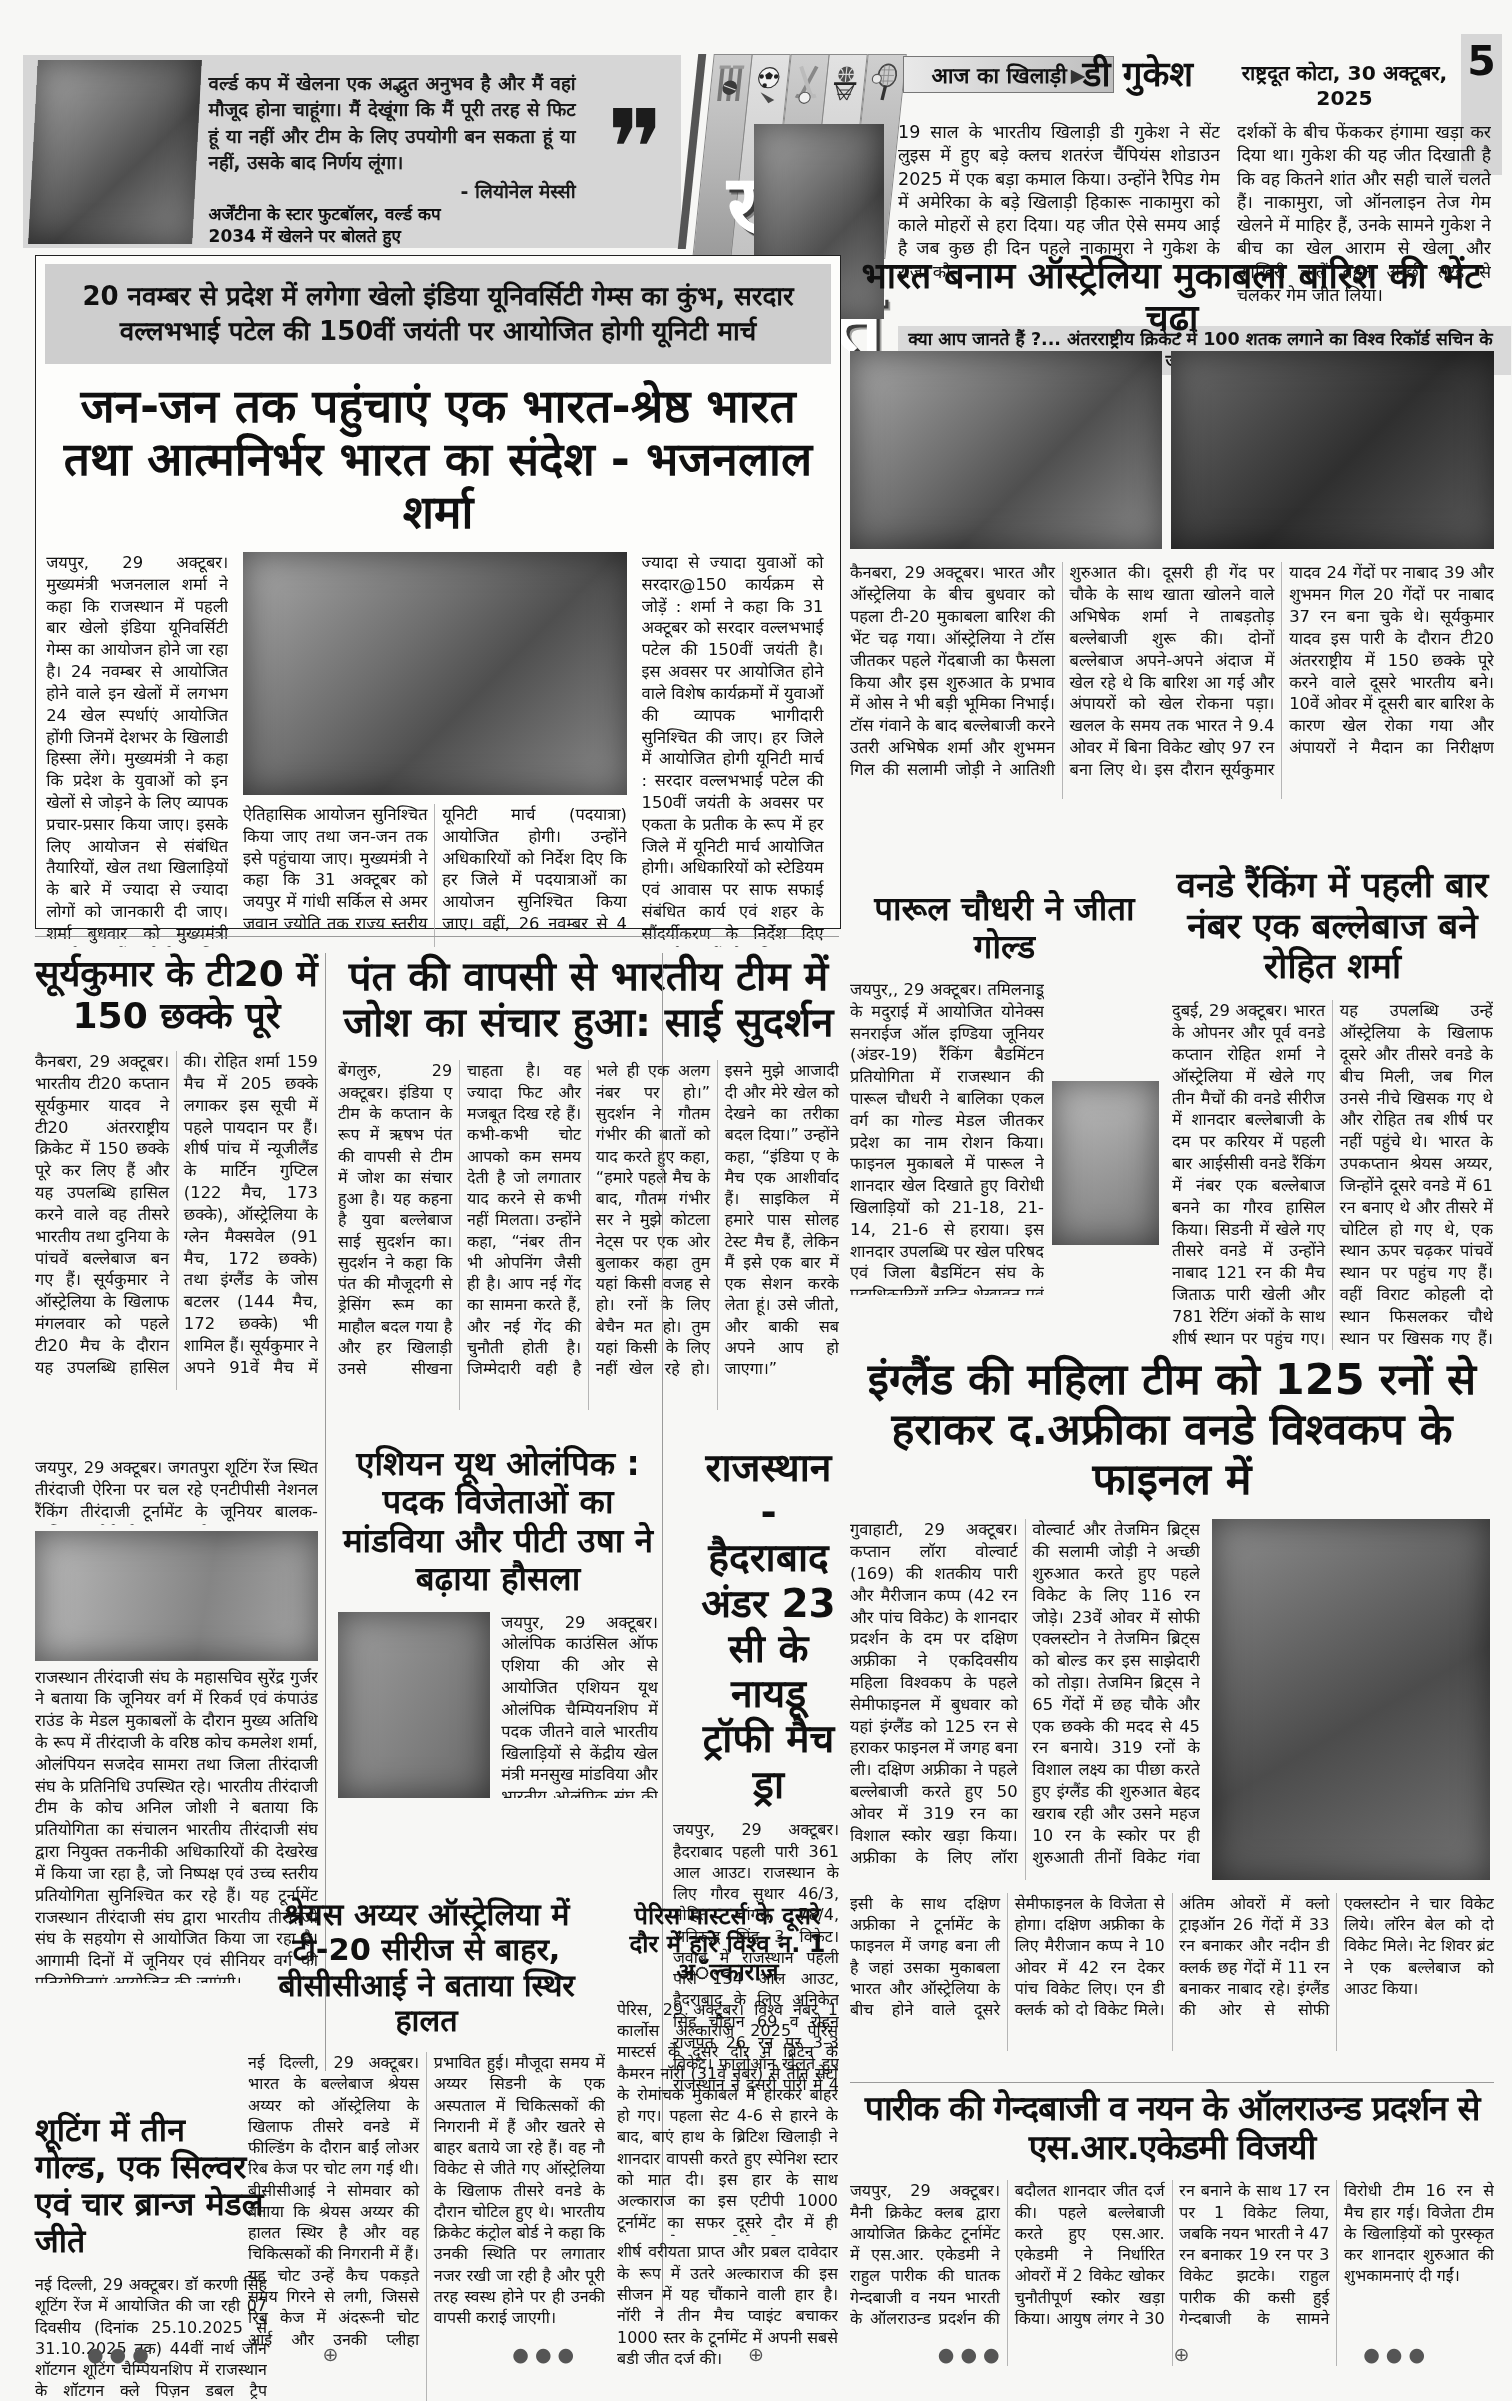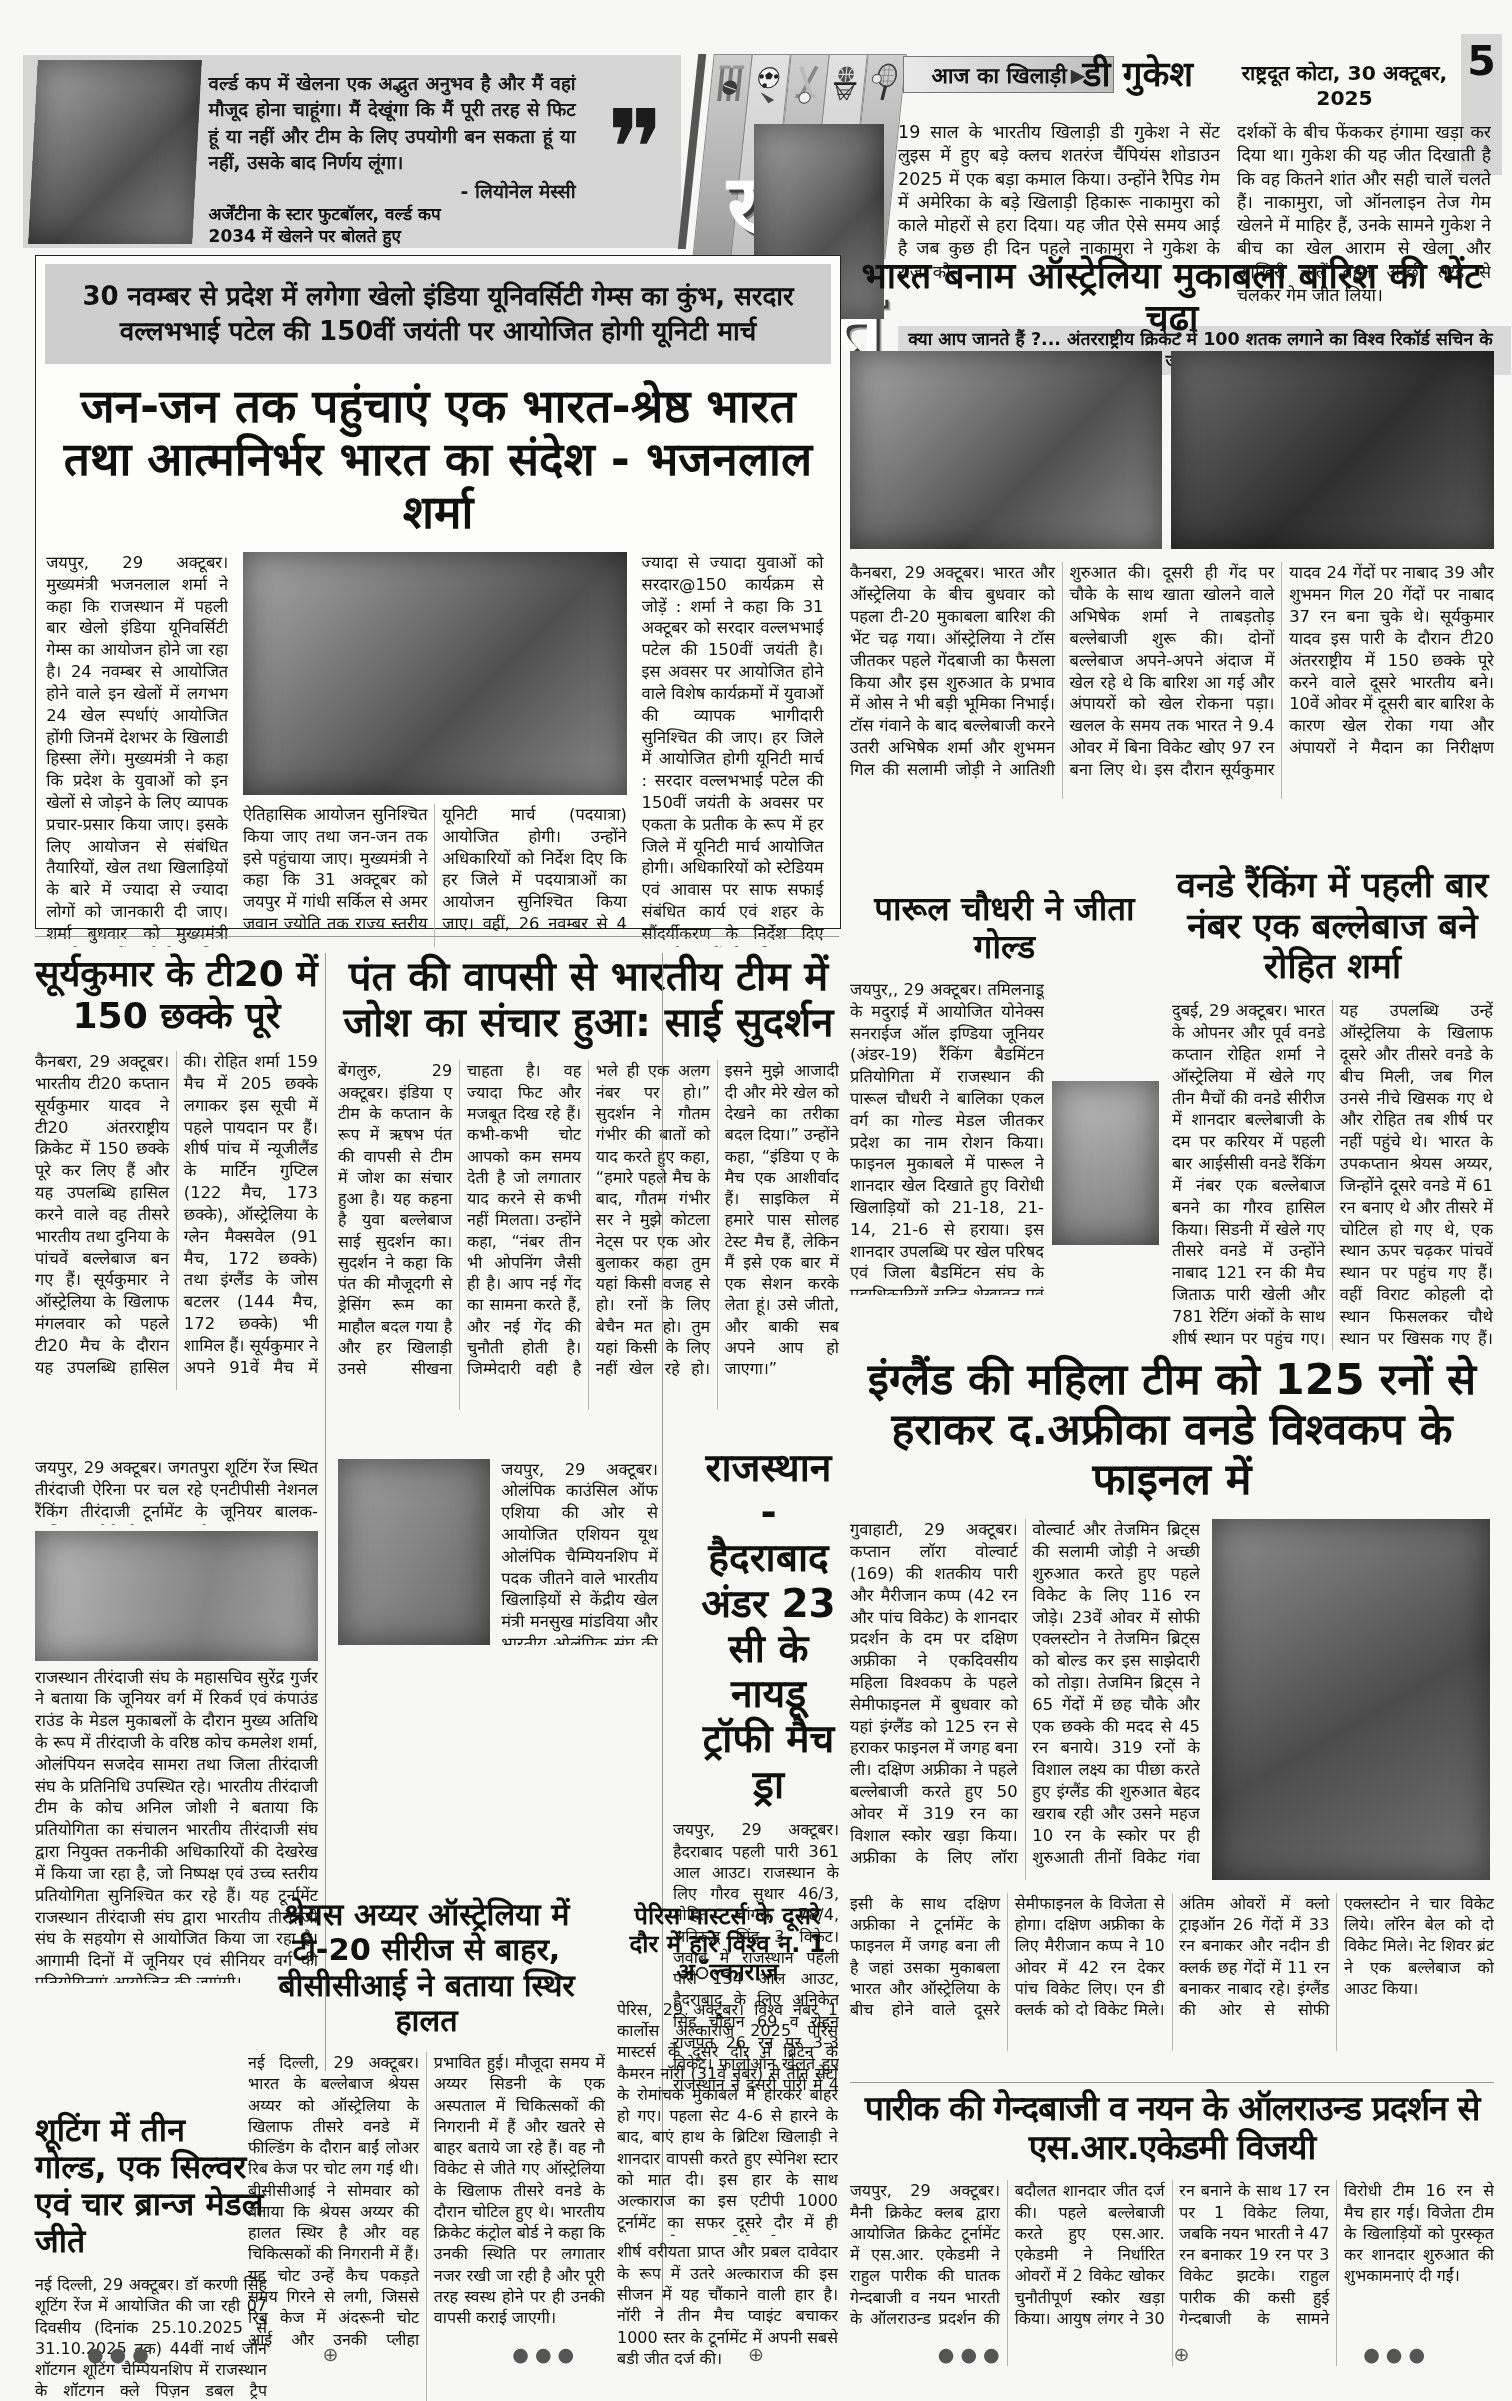--- a/index.html
+++ b/index.html
@@ -115,21 +115,21 @@
   <div style="font-weight:700;font-size:41px;text-align:center;margin-top:3.4px;">5</div>
 </div>
 <div class="abs photo" style="left:754px;top:124px;width:130px;height:195px;"></div>
 <div class="abs body-txt" style="left:898px;top:121px;width:322px;height:198px;font-size:17.5px;">19 साल के भारतीय खिलाड़ी डी गुकेश ने सेंट लुइस में हुए बड़े क्लच शतरंज चैंपियंस शोडाउन 2025 में एक बड़ा कमाल किया। उन्होंने रैपिड गेम में अमेरिका के बड़े खिलाड़ी हिकारू नाकामुरा को काले मोहरों से हरा दिया। यह जीत ऐसे समय आई है जब कुछ ही दिन पहले नाकामुरा ने गुकेश के राजा को</div>
 <div class="abs body-txt" style="left:1237px;top:121px;width:254px;height:198px;font-size:17.5px;">दर्शकों के बीच फेंककर हंगामा खड़ा कर दिया था। गुकेश की यह जीत दिखाती है कि वह कितने शांत और सही चालें चलते हैं। नाकामुरा, जो ऑनलाइन तेज गेम खेलने में माहिर हैं, उनके सामने गुकेश ने बीच का खेल आराम से खेला और आखिरी चालें बहुत अच्छी तरह से चलकर गेम जीत लिया।</div>
 <div class="abs" style="left:898px;top:326px;width:593px;height:49px;background:#d9d9d9;display:flex;align-items:center;padding:0 10.2px;">
   <span style="font-weight:700;font-size:17.5px;line-height:1.25;">क्या आप जानते हैं ?... अंतरराष्ट्रीय क्रिकेट में 100 शतक लगाने का विश्व रिकॉर्ड सचिन के नाम है, जिसे तोड़ना बहुत मुश्किल माना जाता है।</span>
 </div>
 
 <div class="abs boxed" style="left:35px;top:255px;width:804px;height:672px;background:#fdfdfb;">
-  <div class="kicker" style="margin:8px 9px 0 9px;">30 नवम्बर से प्रदेश में लगेगा खेलो इंडिया यूनिवर्सिटी गेम्स का कुंभ, सरदार वल्लभभाई पटेल की 150वीं जयंती पर आयोजित होगी यूनिटी मार्च</div>
+  <div class="kicker" style="margin:8px 9px 0 9px;">20 नवम्बर से प्रदेश में लगेगा खेलो इंडिया यूनिवर्सिटी गेम्स का कुंभ, सरदार वल्लभभाई पटेल की 150वीं जयंती पर आयोजित होगी यूनिटी मार्च</div>
   <div class="hl" style="font-size:46px;margin:16px 5.6px 12.4px 5.6px;">जन-जन तक पहुंचाएं एक भारत-श्रेष्ठ भारत तथा आत्मनिर्भर भारत का संदेश - भजनलाल शर्मा</div>
   <div style="display:flex;gap:14.7px;padding:0 10.2px;">
     <div class="body-txt" style="width:182px;height:395px;flex:none;">जयपुर, 29 अक्टूबर। मुख्यमंत्री भजनलाल शर्मा ने कहा कि राजस्थान में पहली बार खेलो इंडिया यूनिवर्सिटी गेम्स का आयोजन होने जा रहा है। 24 नवम्बर से आयोजित होने वाले इन खेलों में लगभग 24 खेल स्पर्धाएं आयोजित होंगी जिनमें देशभर के खिलाडी हिस्सा लेंगे। मुख्यमंत्री ने कहा कि प्रदेश के युवाओं को इन खेलों से जोड़ने के लिए व्यापक प्रचार-प्रसार किया जाए। इसके लिए आयोजन से संबंधित तैयारियों, खेल तथा खिलाड़ियों के बारे में ज्यादा से ज्यादा लोगों को जानकारी दी जाए। शर्मा बुधवार को मुख्यमंत्री कार्यालय में खेलो इंडिया यूनिवर्सिटी गेम्स एवं सरदार वल्लभभाई पटेल की 150वीं जयंती पर आयोजित होने वाले कार्यक्रमों की तैयारियों की समीक्षा बैठक को संबोधित कर रहे थे।</div>
     <div style="width:384px;flex:none;">
       <div class="photo" style="width:384px;height:243px;margin-bottom:9px;"></div>
       <div class="body-txt c2" style="height:143px;">ऐतिहासिक आयोजन सुनिश्चित किया जाए तथा जन-जन तक इसे पहुंचाया जाए। मुख्यमंत्री ने कहा कि 31 अक्टूबर को जयपुर में गांधी सर्किल से अमर जवान ज्योति तक राज्य स्तरीय यूनिटी मार्च (पदयात्रा) आयोजित होगी। उन्होंने अधिकारियों को निर्देश दिए कि हर जिले में पदयात्राओं का आयोजन सुनिश्चित किया जाए। वहीं, 26 नवम्बर से 4 दिसम्बर तक आयोजित खेलों की अवधि में प्रदेश की व्यापक ब्रांडिंग की जाए। आयोजन स्थलों पर हो साफ-सफाई, सौंदर्यीकरण एवं मेडिकल सुविधा : सौंदर्यीकरण के संबंध में तथा चिकित्सा एवं संचार स्तर पर विभिन्न समितियों का गठन किया गया। भारतीय खेल प्राधिकरण एवं संबंधित खेल महाविद्यालय के पदाधिकारी खेल मैदानों व आवास व्यवस्था का निरीक्षण कर सुविधाएं सुनिश्चित करें। जनप्रतिनिधियों की भागीदारी हो सुनिश्चित : शर्मा ने कहा कि इन खेलों के आयोजन में जनप्रतिनिधियों की सक्रिय भागीदारी सुनिश्चित की जाए। इसके लिए राष्ट्रीय एवं अंतरराष्ट्रीय स्तर पर सम्मानित खिलाड़ियों को भी आमंत्रित किया जाए।</div>
     </div>
     <div class="body-txt" style="width:182px;height:395px;flex:none;">ज्यादा से ज्यादा युवाओं को सरदार@150 कार्यक्रम से जोड़ें : शर्मा ने कहा कि 31 अक्टूबर को सरदार वल्लभभाई पटेल की 150वीं जयंती है। इस अवसर पर आयोजित होने वाले विशेष कार्यक्रमों में युवाओं की व्यापक भागीदारी सुनिश्चित की जाए। हर जिले में आयोजित होगी यूनिटी मार्च : सरदार वल्लभभाई पटेल की 150वीं जयंती के अवसर पर एकता के प्रतीक के रूप में हर जिले में यूनिटी मार्च आयोजित होगी। अधिकारियों को स्टेडियम एवं आवास पर साफ सफाई संबंधित कार्य एवं शहर के सौंदर्यीकरण के निर्देश दिए गए। बैठक में खेल विभाग एवं राजस्थान राज्य क्रीडा परिषद के वरिष्ठ अधिकारीगण उपस्थित रहे।</div>
   </div>
 </div>
@@ -170,20 +170,21 @@
   <div class="body-txt c4" style="margin-top:14.7px;height:350px;font-size:16px;">बेंगलुरु, 29 अक्टूबर। इंडिया ए टीम के कप्तान के रूप में ऋषभ पंत की वापसी से टीम में जोश का संचार हुआ है। यह कहना है युवा बल्लेबाज साई सुदर्शन का। सुदर्शन ने कहा कि पंत की मौजूदगी से ड्रेसिंग रूम का माहौल बदल गया है और हर खिलाड़ी उनसे सीखना चाहता है। वह ज्यादा फिट और मजबूत दिख रहे हैं। कभी-कभी चोट आपको कम समय देती है जो लगातार याद करने से कभी नहीं मिलता। उन्होंने कहा, “नंबर तीन भी ओपनिंग जैसी ही है। आप नई गेंद का सामना करते हैं, और नई गेंद की चुनौती होती है। जिम्मेदारी वही है भले ही एक अलग नंबर पर हो।” सुदर्शन ने गौतम गंभीर की बातों को याद करते हुए कहा, “हमारे पहले मैच के बाद, गौतम गंभीर सर ने मुझे कोटला नेट्स पर एक ओर बुलाकर कहा तुम यहां किसी वजह से हो। रनों के लिए बेचैन मत हो। तुम यहां किसी के लिए नहीं खेल रहे हो। इसने मुझे आजादी दी और मेरे खेल को देखने का तरीका बदल दिया।” उन्होंने कहा, “इंडिया ए के मैच एक आशीर्वाद हैं। साइकिल में हमारे पास सोलह टेस्ट मैच हैं, लेकिन मैं इसे एक बार में एक सेशन करके लेता हूं। उसे जीतो, और बाकी सब अपने आप हो जाएगा।”</div>
 </div>
 
 <div class="abs" style="left:35px;top:1445px;width:283px;height:655px;">
   <div class="body-txt" style="margin-top:12.4px;height:68px;">जयपुर, 29 अक्टूबर। जगतपुरा शूटिंग रेंज स्थित तीरंदाजी ऐरिना पर चल रहे एनटीपीसी नेशनल रैंकिंग तीरंदाजी टूर्नामेंट के जूनियर बालक-बालिका वर्ग के मेडल मुकाबले सम्पन्न हुए।</div>
   <div class="photo" style="width:283px;height:130px;margin:5.6px 0;background:linear-gradient(100deg,#b9b9b9,#858585 60%,#a5a5a5);"></div>
   <div class="body-txt" style="height:316px;">राजस्थान तीरंदाजी संघ के महासचिव सुरेंद्र गुर्जर ने बताया कि जूनियर वर्ग में रिकर्व एवं कंपाउंड राउंड के मेडल मुकाबलों के दौरान मुख्य अतिथि के रूप में तीरंदाजी के वरिष्ठ कोच कमलेश शर्मा, ओलंपियन सजदेव सामरा तथा जिला तीरंदाजी संघ के प्रतिनिधि उपस्थित रहे। भारतीय तीरंदाजी टीम के कोच अनिल जोशी ने बताया कि प्रतियोगिता का संचालन भारतीय तीरंदाजी संघ द्वारा नियुक्त तकनीकी अधिकारियों की देखरेख में किया जा रहा है, जो निष्पक्ष एवं उच्च स्तरीय प्रतियोगिता सुनिश्चित कर रहे हैं। यह टूर्नामेंट राजस्थान तीरंदाजी संघ द्वारा भारतीय तीरंदाजी संघ के सहयोग से आयोजित किया जा रहा है। आगामी दिनों में जूनियर एवं सीनियर वर्ग की प्रतियोगिताएं आयोजित की जाएंगी।</div>
 </div>
 
 <div class="abs" style="left:338px;top:1445px;width:320px;height:655px;">
+  <div class="hl" style="font-size:33px;">एशियन यूथ ओलंपिक : पदक विजेताओं का मांडविया और पीटी उषा ने बढ़ाया हौसला</div>
   <div style="display:flex;gap:11.3px;margin-top:13.6px;">
     <div class="photo" style="width:152px;height:186px;flex:none;background:linear-gradient(120deg,#9e9e9e,#6a6a6a);"></div>
     <div class="body-txt" style="height:186px;">जयपुर, 29 अक्टूबर। ओलंपिक काउंसिल ऑफ एशिया की ओर से आयोजित एशियन यूथ ओलंपिक चैम्पियनशिप में पदक जीतने वाले भारतीय खिलाड़ियों से केंद्रीय खेल मंत्री मनसुख मांडविया और भारतीय ओलंपिक संघ की अध्यक्ष पीटी उषा ने मुलाकात कर उनका हौसला बढ़ाया। इस अवसर पर मांडविया ने कहा कि भारत के युवा खिलाड़ी निरंतर बेहतर प्रदर्शन कर रहे हैं और आने वाले ओलंपिक खेलों में देश का नाम रोशन करेंगे। एथलेटिक्स में पदक जीतने वाला दल उनसे मिला। मांडविया ने अल्फांसो के अलावा जयपुर के मुदित गुप्ता, छत्तीसगढ़ के युवराज सहित सभी पदक विजेताओं को बधाई दी। खिलाड़ियों ने चैम्पियनशिप में हिस्सा लिया था।</div>
   </div>
 </div>
 
 <div class="abs rule-v" style="left:662px;top:953px;height:1366px;"></div>
 <div class="abs" style="left:673px;top:1445px;width:166px;height:440px;">
   <div class="hl" style="font-size:39px;margin-left:25px;">राजस्थान - हैदराबाद अंडर 23 सी के नायडू ट्रॉफी मैच ड्रा</div>
   <div class="body-txt" style="margin-top:12.4px;height:271px;font-size:16px;">जयपुर, 29 अक्टूबर। हैदराबाद पहली पारी 361 आल आउट। राजस्थान के लिए गौरव सुथार 46/3, मोहित चांगरा 78/4, अनिरुद्ध सिंह 3 विकेट। जवाब में राजस्थान पहली पारी 134 आल आउट, हैदराबाद के लिए अनिकेत सिंह चौहान 69 व रोहन राजपत 26 रन पर 3-3 विकेट। फालोऑन खेलते हुए राजस्थान ने दूसरी पारी में 4 विकेट पर 64 रन बनाए थे कि मैच ड्रा घोषित कर दिया गया। करण नागवान 20, राज शर्मा 17 व नमन गौतम नाबाद रहे। बीसीसीआई अंडर 19 वीमेन टी20 ट्रॉफी भुवनेश्वर में बारिश के कारण खिलाड़ियों की चैम्पियनशिप नहीं हो सकी।</div>

